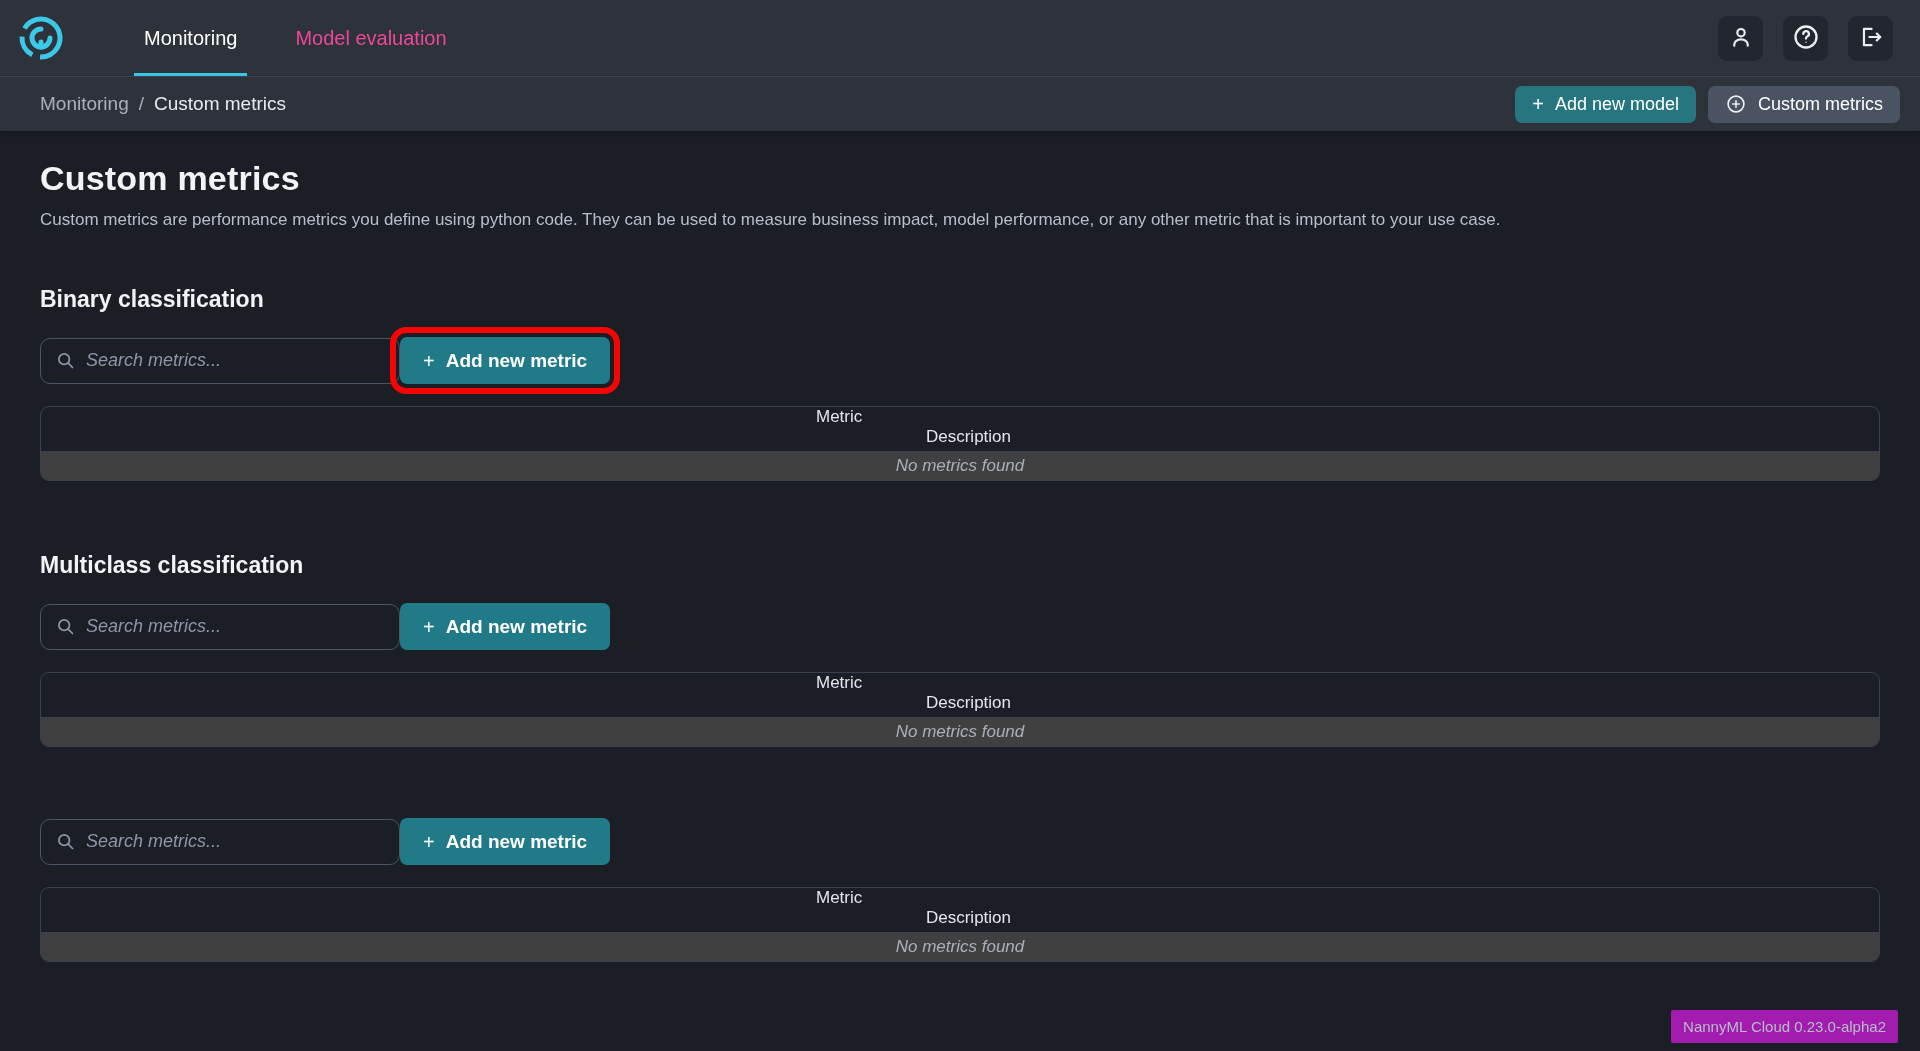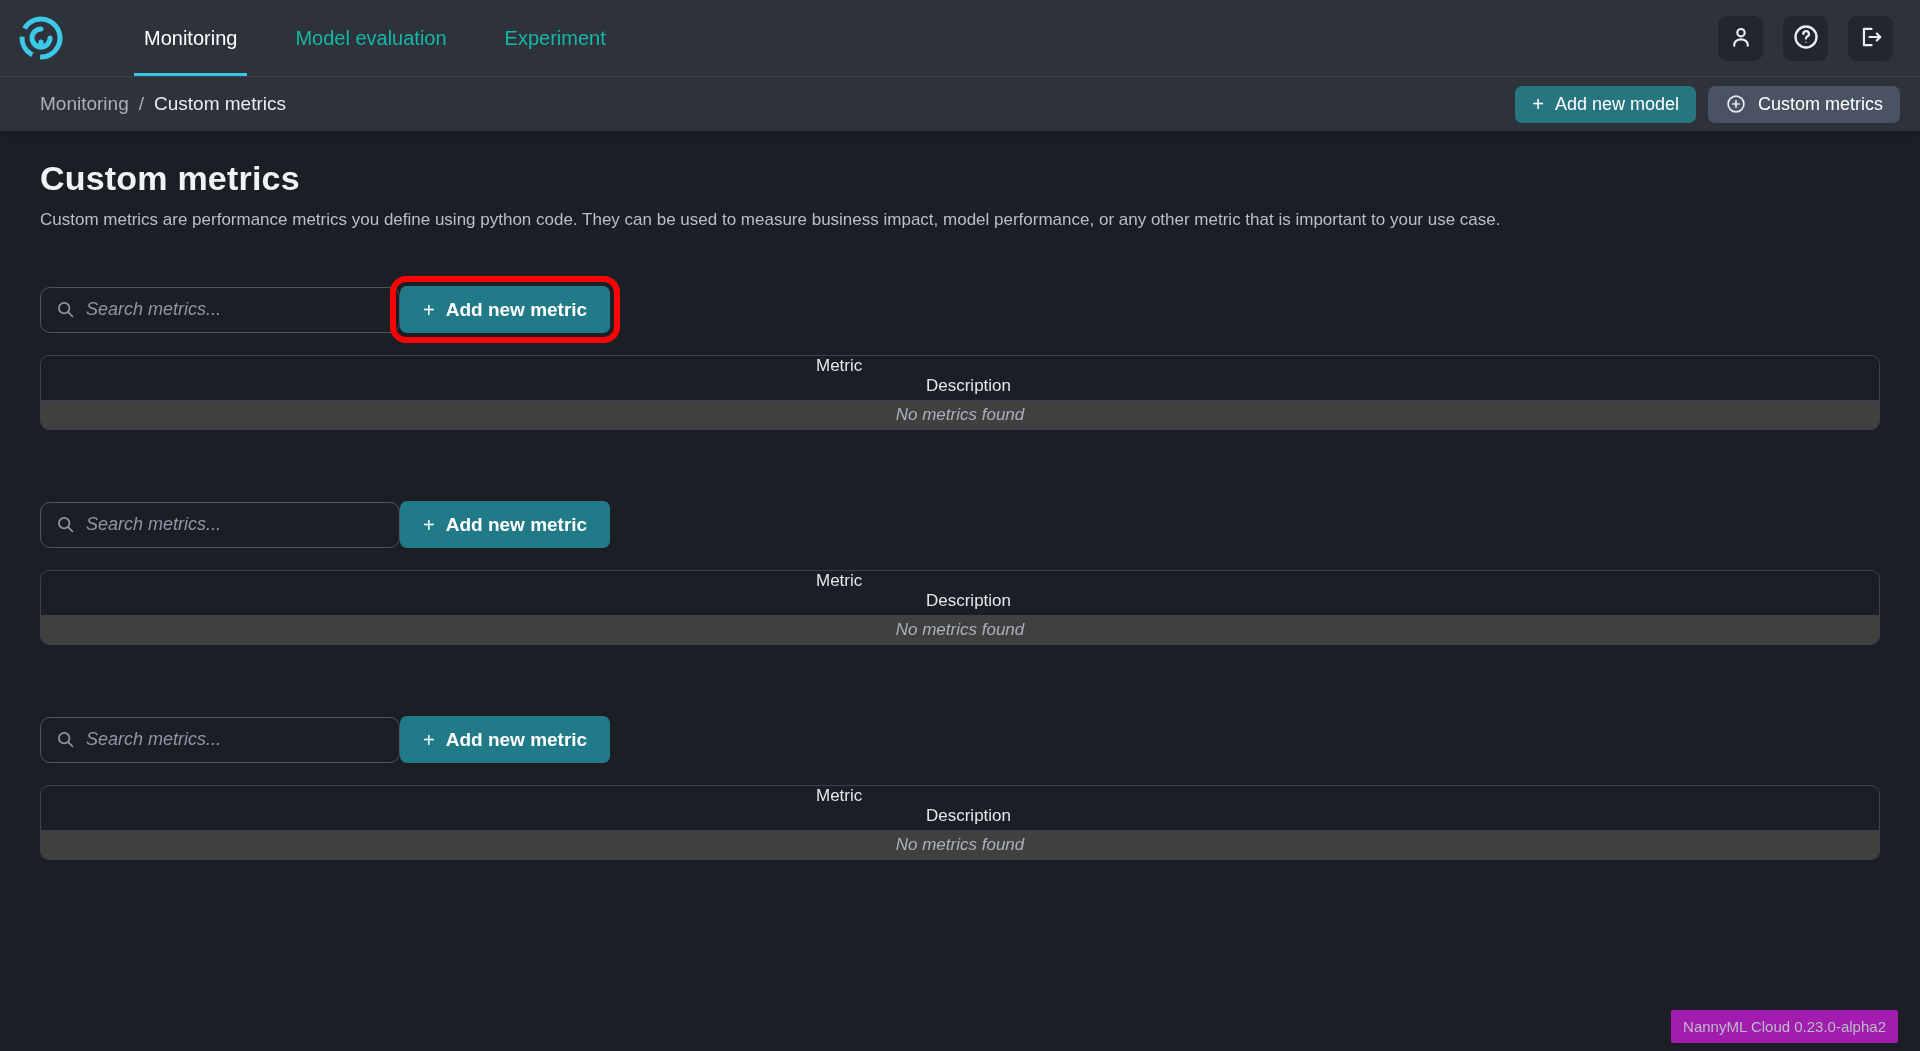--- a/index.html
+++ b/index.html
@@ -19,21 +19,21 @@
     border-bottom: 1px solid #3f4654;
     display: flex;
     align-items: stretch;
     padding: 0 27px 0 17px;
   }
   .logo { width: 50px; display: flex; align-items: center; cursor: pointer; }
   .tabs { display: flex; align-items: stretch; margin-left: 48px; }
   .tab {
     display: flex; align-items: center;
     padding: 0 10px; margin: 0 19px;
-    font-size: 20px; color: #14b8a6;
+    font-size: 20px; color: #ec4899;
     cursor: pointer; border-bottom: 3px solid transparent;
     padding-top: 3px;
   }
   .tab.active { color: #ffffff; border-bottom-color: #3bc9e8; }
   .nav-actions { margin-left: auto; display: flex; align-items: center; gap: 20px; }
   .icon-btn {
     width: 45px; height: 45px;
     background: #22262e;
     border: none; border-radius: 9px;
     display: flex; align-items: center; justify-content: center;
@@ -140,21 +140,20 @@
   <div class="logo">
     <svg width="48" height="48" viewBox="0 0 48 48" fill="none">
       <circle cx="24" cy="24" r="19" stroke="#3bc9e8" stroke-width="5" stroke-dasharray="80 8 22 9" transform="rotate(-150 24 24)"></circle>
       <path d="M33 24a9 9 0 1 1-9-9" stroke="#3bc9e8" stroke-width="5" stroke-linecap="round"></path>
       <path d="M24 33v-5" stroke="#3bc9e8" stroke-width="5" stroke-linecap="round"></path>
     </svg>
   </div>
   <nav class="tabs">
     <a class="tab active">Monitoring</a>
     <a class="tab">Model evaluation</a>
-    <a class="tab">Experiment</a>
   </nav>
   <div class="nav-actions">
     <button class="icon-btn">
       <span>
         <svg width="26" height="26" viewBox="0 0 24 24" fill="none" stroke="#eceef1" stroke-width="2" stroke-linecap="round">
           <circle cx="12" cy="8" r="3.4"></circle>
           <path d="M5.8 20v-1a6.2 4.8 0 0 1 12.4 0v1"></path>
         </svg>
       </span>
     </button>
@@ -198,98 +197,100 @@
         </svg>
       </span>
       <span>Custom metrics</span>
     </button>
   </div>
 </div>
 
 <main>
   <h1 class="page-title">Custom metrics</h1>
   <p class="page-desc">Custom metrics are performance metrics you define using python code. They can be used to measure business impact, model performance, or any other metric that is important to your use case.</p>
+
+  <section class="metric-section">
+    <h2 class="section-heading">Binary classification</h2>
+    <div class="controls-row">
+      <div class="search-box">
+        <span style="display:flex;">
+          <svg width="21" height="21" viewBox="0 0 24 24" fill="none" stroke="#8e96a4" stroke-width="2" stroke-linecap="round">
+            <circle cx="10.5" cy="10.5" r="6"></circle>
+              <path d="M15 15l5 5"></path>
+          </svg>
+        </span>
+        <input type="text" placeholder="Search metrics..." style="">
+      </div>
+      <div class="highlight-ring">
+        <button class="btn btn-add-metric">
+          <span class="plus-glyph">+</span>
+          <span>Add new metric</span>
+        </button>
+      </div>
+    </div>
+    <div class="metrics-table">
+      <div class="thead">
+        <div class="th th-metric">Metric</div>
+        <div class="th th-desc">Description</div>
+      </div>
+      <div class="empty-row">
+        <span>No metrics found</span>
+      </div>
+    </div>
+  </section>
+
+  <section class="metric-section">
+    <h2 class="section-heading">Multiclass classification</h2>
+    <div class="controls-row">
+      <div class="search-box">
+        <span style="display:flex;">
+          <svg width="21" height="21" viewBox="0 0 24 24" fill="none" stroke="#8e96a4" stroke-width="2" stroke-linecap="round">
+            <circle cx="10.5" cy="10.5" r="6"></circle>
+              <path d="M15 15l5 5"></path>
+          </svg>
+        </span>
+        <input type="text" placeholder="Search metrics..." style="">
+      </div>
+      <button class="btn btn-add-metric">
+        <span class="plus-glyph">+</span>
+        <span>Add new metric</span>
+      </button>
+    </div>
+    <div class="metrics-table">
+      <div class="thead">
+        <div class="th th-metric">Metric</div>
+        <div class="th th-desc">Description</div>
+      </div>
+      <div class="empty-row">
+        <span>No metrics found</span>
+      </div>
+    </div>
+  </section>
 
   <section class="metric-section">
     <div class="controls-row">
       <div class="search-box">
         <span style="display:flex;">
           <svg width="21" height="21" viewBox="0 0 24 24" fill="none" stroke="#8e96a4" stroke-width="2" stroke-linecap="round">
             <circle cx="10.5" cy="10.5" r="6"></circle>
               <path d="M15 15l5 5"></path>
           </svg>
         </span>
         <input type="text" placeholder="Search metrics..." style="">
       </div>
-      <div class="highlight-ring">
-        <button class="btn btn-add-metric">
-          <span class="plus-glyph">+</span>
-          <span>Add new metric</span>
-        </button>
-      </div>
+      <button class="btn btn-add-metric">
+        <span class="plus-glyph">+</span>
+        <span>Add new metric</span>
+      </button>
     </div>
     <div class="metrics-table">
       <div class="thead">
         <div class="th th-metric">Metric</div>
         <div class="th th-desc">Description</div>
       </div>
       <div class="empty-row">
         <span>No metrics found</span>
       </div>
     </div>
   </section>
-
-  <section class="metric-section">
-    <div class="controls-row">
-      <div class="search-box">
-        <span style="display:flex;">
-          <svg width="21" height="21" viewBox="0 0 24 24" fill="none" stroke="#8e96a4" stroke-width="2" stroke-linecap="round">
-            <circle cx="10.5" cy="10.5" r="6"></circle>
-              <path d="M15 15l5 5"></path>
-          </svg>
-        </span>
-        <input type="text" placeholder="Search metrics..." style="">
-      </div>
-      <button class="btn btn-add-metric">
-        <span class="plus-glyph">+</span>
-        <span>Add new metric</span>
-      </button>
-    </div>
-    <div class="metrics-table">
-      <div class="thead">
-        <div class="th th-metric">Metric</div>
-        <div class="th th-desc">Description</div>
-      </div>
-      <div class="empty-row">
-        <span>No metrics found</span>
-      </div>
-    </div>
-  </section>
-
-  <section class="metric-section">
-    <div class="controls-row">
-      <div class="search-box">
-        <span style="display:flex;">
-          <svg width="21" height="21" viewBox="0 0 24 24" fill="none" stroke="#8e96a4" stroke-width="2" stroke-linecap="round">
-            <circle cx="10.5" cy="10.5" r="6"></circle>
-              <path d="M15 15l5 5"></path>
-          </svg>
-        </span>
-        <input type="text" placeholder="Search metrics..." style="">
-      </div>
-      <button class="btn btn-add-metric">
-        <span class="plus-glyph">+</span>
-        <span>Add new metric</span>
-      </button>
-    </div>
-    <div class="metrics-table">
-      <div class="thead">
-        <div class="th th-metric">Metric</div>
-        <div class="th th-desc">Description</div>
-      </div>
-      <div class="empty-row">
-        <span>No metrics found</span>
-      </div>
-    </div>
-  </section>
 </main>
 
 <div class="version-badge">NannyML Cloud 0.23.0-alpha2</div>
 
 </body></html>

